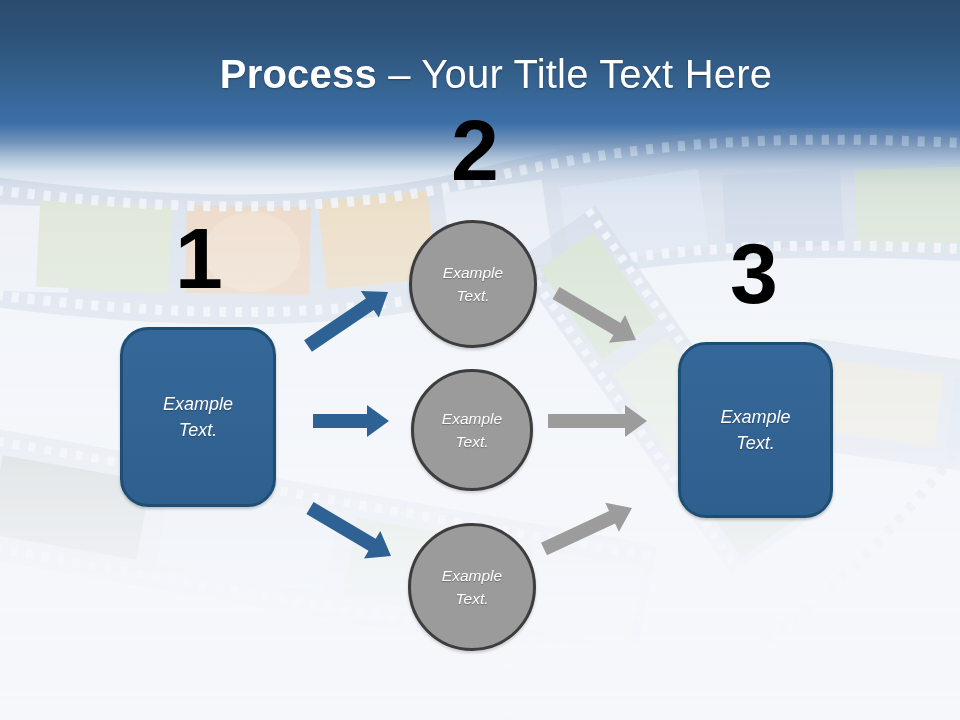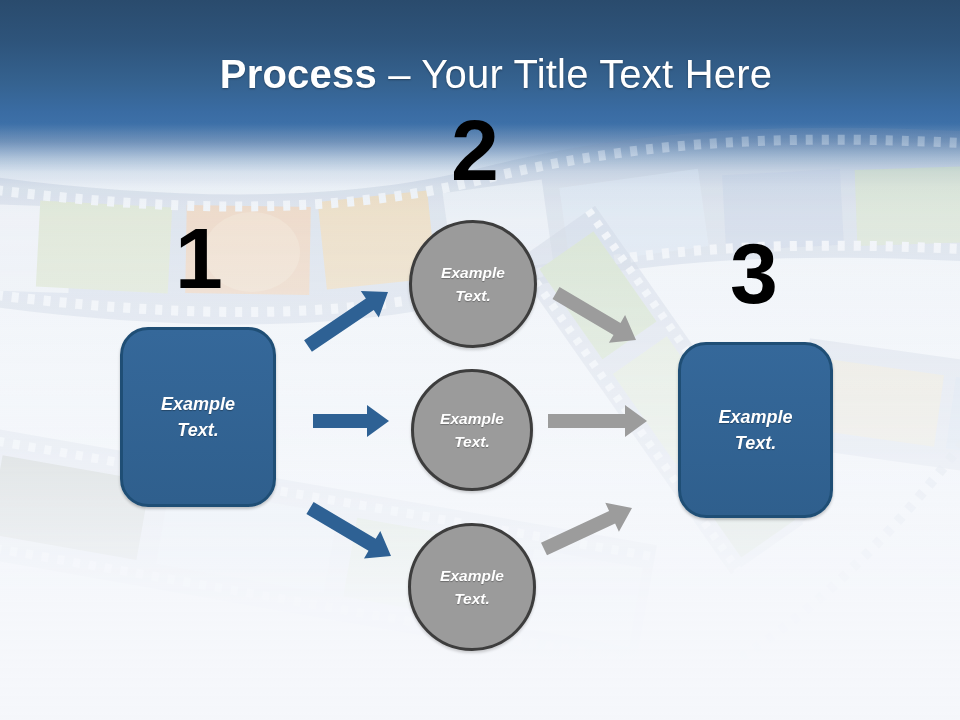--- a/index.html
+++ b/index.html
@@ -53,21 +53,21 @@
     display:flex;align-items:center;justify-content:center;
     box-sizing:border-box;
   }
   .c1{left:409px;top:220px;width:128px;height:128px;}
   .c2{left:411px;top:369px;width:122px;height:122px;}
   .c3{left:408px;top:523px;width:128px;height:128px;}
   .shape-label{
     width:96px;
     text-align:center;
     color:#fff;
-    font-weight:700;font-style:italic;
+    font-weight:400;font-style:italic;
     font-size:18px;line-height:1.45;
     text-shadow:0 1px 1px rgba(0,0,0,.3);
   }
   .shape-circle .shape-label{font-size:15.5px;width:82px;line-height:1.5;}
   .arrows{position:absolute;left:0;top:0;pointer-events:none;}
 </style>
 </head>
 <body>
 
 <div class="slide">

